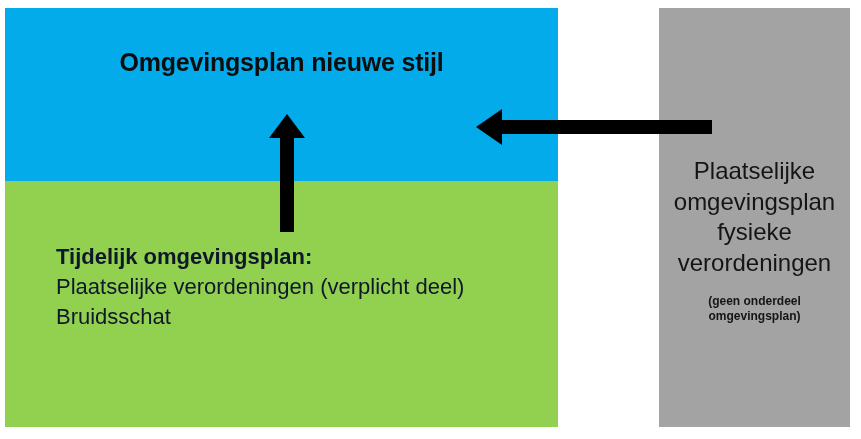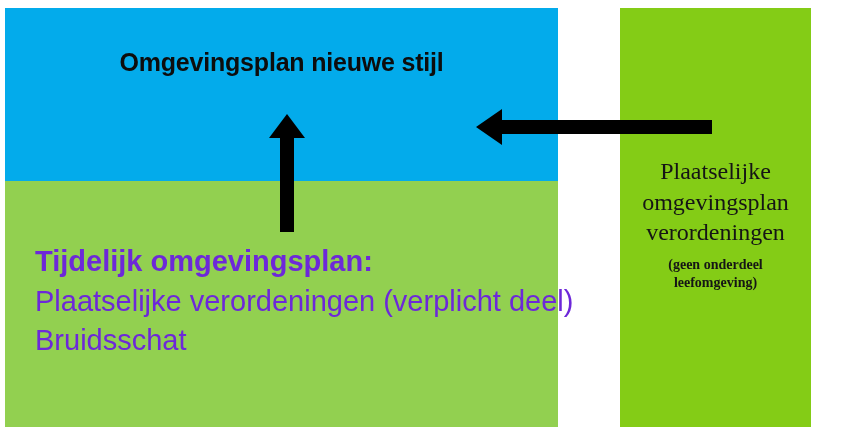--- a/index.html
+++ b/index.html
@@ -44,61 +44,60 @@
   .block-green {
     position: absolute;
     left: 5px;
     top: 181px;
     width: 553px;
     height: 246px;
     background: #92D050;
   }
   .green-text {
     position: absolute;
-    left: 30px;
+    left: 51px;
     top: 61px;
     width: 515px;
-    font-size: 29px;
-    color: #6d28d9;
+    font-size: 22px;
+    color: #0f172a;
     line-height: 1.37;
   }
   .green-text .lead {
     font-weight: bold;
   }
   .green-text div {
     white-space: nowrap;
   }
 
   
   .block-orange {
     position: absolute;
-    left: 620px;
+    left: 659px;
     top: 8px;
     width: 191px;
     height: 419px;
-    background: #84cc16;
-    font-family: Liberation Serif, serif;
+    background: #a3a3a3;
   }
   .orange-text {
     position: absolute;
     left: 0;
     top: 148px;
     width: 191px;
     text-align: center;
     color: #151515;
   }
   .orange-head {
     font-size: 24px;
     line-height: 1.28;
   }
   .orange-sub {
-    font-size: 14px;
+    font-size: 12px;
     font-weight: bold;
     line-height: 1.3;
-    margin-top: 8px;
+    margin-top: 15px;
   }
 
   
   .arrow-up {
     position: absolute;
     left: 268px;
     top: 114px;
     width: 38px;
     height: 118px;
   }
@@ -129,25 +128,26 @@
       <div>Plaatselijke verordeningen (verplicht deel)</div>
       <div>Bruidsschat</div>
     </div>
   </div>
 
   <div class="block-orange">
     <div class="orange-text">
       <div class="orange-head">
         <div>Plaatselijke</div>
         <div>omgevingsplan</div>
+        <div>fysieke</div>
         <div>verordeningen</div>
       </div>
       <div class="orange-sub">
         <div>(geen onderdeel</div>
-        <div>leefomgeving)</div>
+        <div>omgevingsplan)</div>
       </div>
     </div>
   </div>
 
   <div class="arrow-up">
     <svg width="38" height="118" viewBox="0 0 38 118" xmlns="http://www.w3.org/2000/svg">
       <polygon points="19,0 37,24 26,24 26,118 12,118 12,24 1,24" fill="#000000"></polygon>
     </svg>
   </div>
 

